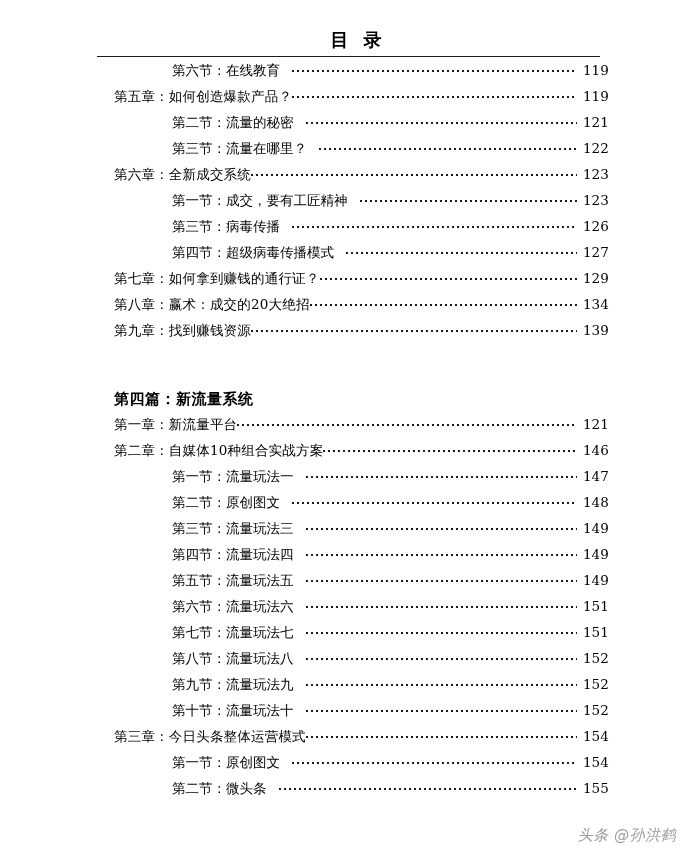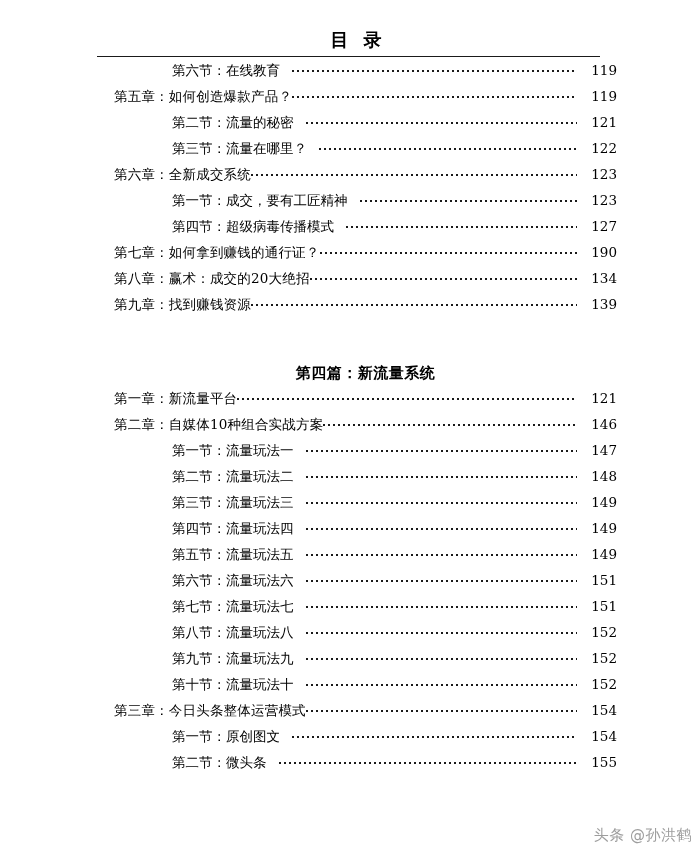--- a/index.html
+++ b/index.html
@@ -83,21 +83,20 @@
     bottom: 3px;
     height: 2px;
     background-image: radial-gradient(circle at 1px 1px, #1a1a1a 1px, rgba(0,0,0,0) 1.2px);
     background-size: 5px 2px;
     background-repeat: repeat-x;
   }
 
   .entry .page-num {
     flex: 0 0 auto;
     width: 34px;
-    text-align: right;
     font-size: 13.5px;
     font-family: "DejaVu Serif", "Liberation Serif", serif;
     color: #000000;
   }
 
   
   .entry.chapter .label {
     font-weight: normal;
     letter-spacing: 0.2px;
   }
@@ -109,37 +108,38 @@
     width: 445px;
   }
   .entry.section .leader { margin-left: 12px; margin-right: 6px; }
 
   
   .part-gap { height: 34px; }
   .part-heading {
     height: 34px;
     line-height: 34px;
     width: 503px;
-    text-align: center;
+    text-align: left;
     font-size: 15px;
     font-weight: bold;
     letter-spacing: 0.5px;
     color: #000000;
   }
 
   
   .watermark {
     position: absolute;
-    right: 8px;
+    right: 24px;
     bottom: 17px;
     font-size: 15px;
     font-family: "DejaVu Sans", "Liberation Sans", sans-serif;
     color: #8d8d8d;
     letter-spacing: 0.5px;
     opacity: 0.85;
+    font-style: italic;
   }
 </style>
 </head>
 <body>
 
 <div class="page">
 
   <div class="toc-title">
     <span>目</span><span class="sp"></span><span>录</span>
   </div>
@@ -171,28 +171,33 @@
         <span class="label">第六章：全新成交系统</span>
         <span class="leader"></span>
         <span class="page-num">123</span>
       </div>
       <div class="entry section">
         <span class="label">第一节：成交，要有工匠精神</span>
         <span class="leader"></span>
         <span class="page-num">123</span>
       </div>
       <div class="entry section">
+        <span class="label">第三节：病毒传播</span>
+        <span class="leader"></span>
+        <span class="page-num">126</span>
+      </div>
+      <div class="entry section">
         <span class="label">第四节：超级病毒传播模式</span>
         <span class="leader"></span>
         <span class="page-num">127</span>
       </div>
       <div class="entry chapter">
         <span class="label">第七章：如何拿到赚钱的通行证？</span>
         <span class="leader"></span>
-        <span class="page-num">190</span>
+        <span class="page-num">129</span>
       </div>
       <div class="entry chapter">
         <span class="label">第八章：赢术：成交的20大绝招</span>
         <span class="leader"></span>
         <span class="page-num">134</span>
       </div>
       <div class="entry chapter">
         <span class="label">第九章：找到赚钱资源</span>
         <span class="leader"></span>
         <span class="page-num">139</span>
@@ -208,21 +213,21 @@
         <span class="label">第二章：自媒体10种组合实战方案</span>
         <span class="leader"></span>
         <span class="page-num">146</span>
       </div>
       <div class="entry section">
         <span class="label">第一节：流量玩法一</span>
         <span class="leader"></span>
         <span class="page-num">147</span>
       </div>
       <div class="entry section">
-        <span class="label">第二节：流量玩法二</span>
+        <span class="label">第二节：原创图文</span>
         <span class="leader"></span>
         <span class="page-num">148</span>
       </div>
       <div class="entry section">
         <span class="label">第三节：流量玩法三</span>
         <span class="leader"></span>
         <span class="page-num">149</span>
       </div>
       <div class="entry section">
         <span class="label">第四节：流量玩法四</span>

